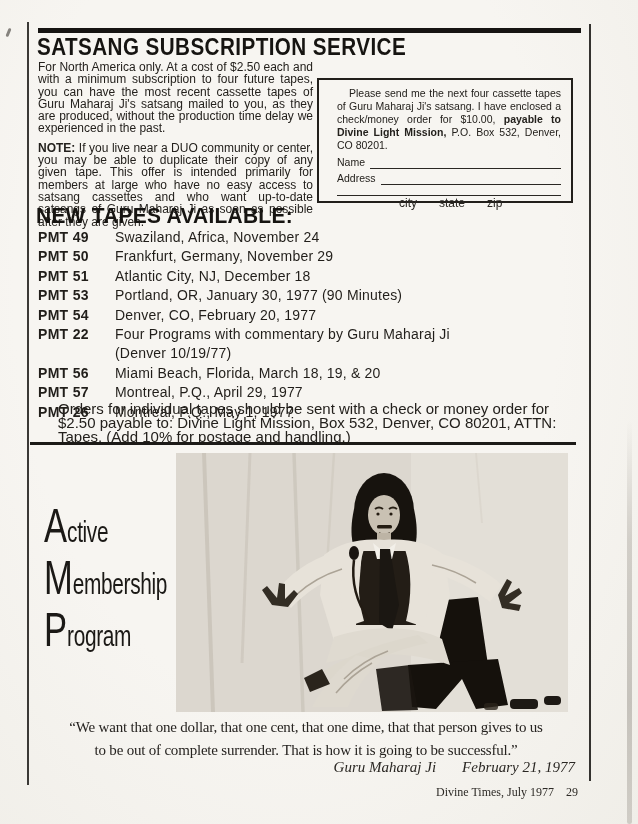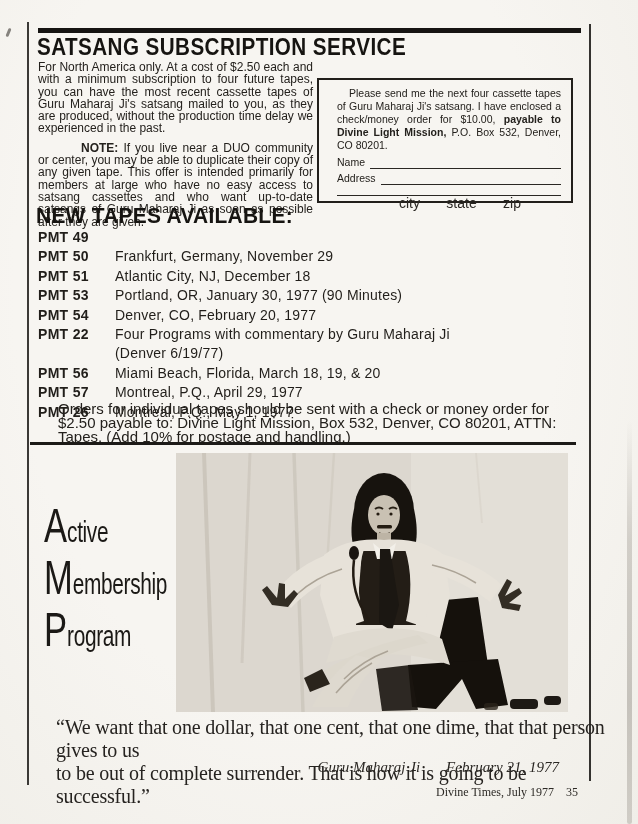--- a/index.html
+++ b/index.html
@@ -16,50 +16,50 @@
   .scan-mark{position:absolute;left:7px;top:28px;width:3px;height:9px;background:#6a6762;border-radius:2px;transform:rotate(22deg);opacity:.8;}
   .right-smear{position:absolute;left:627px;top:420px;width:5px;height:404px;border-radius:3px;
     background:linear-gradient(#0000, #a8a39b 30%, #8f8a82 70%, #a8a39b);opacity:.45;}
 
   .page-title{position:absolute;left:37px;top:33px;font-size:24px;font-weight:bold;color:#161411;
     letter-spacing:.5px;transform:scaleX(.86);transform-origin:0 0;white-space:nowrap;}
 
   .left-col{position:absolute;left:38px;top:61px;width:275px;font-size:12px;line-height:12.3px;
     text-align:justify;color:#24211d;}
   .left-col p{margin:0 0 7px 0;}
-  .note-label{font-weight:bold;margin-left:43px;}
+  .note-label{font-weight:bold;}
 
   .coupon{position:absolute;left:317px;top:78px;width:256px;height:125px;border:2px solid #221f1b;
     box-sizing:border-box;padding:7px 10px 5px 18px;font-size:10.5px;line-height:13px;color:#24211d;background:transparent;}
   .coupon-body{margin:0;text-align:justify;text-indent:12px;}
   .form-line{display:flex;align-items:flex-end;margin-top:3.5px;}
   .form-line .lbl{flex:0 0 auto;padding-right:5px;}
   .blank{flex:1 1 auto;border-bottom:1.5px solid #2a2723;height:10px;}
   .csz-rule{border-bottom:1.5px solid #2a2723;height:8px;margin-top:2px;}
-  .csz-labels{display:flex;justify-content:space-between;padding:1px 40px 0 62px;font-size:14px;color:#2a2723;}
+  .csz-labels{display:flex;padding:1px 40px 0 62px;font-size:12px;color:#2a2723;gap:22px;}
 
   .tapes-heading{position:absolute;left:36px;top:203px;font-size:22px;font-weight:bold;color:#161411;
     letter-spacing:.3px;transform:scaleX(.95);transform-origin:0 0;white-space:nowrap;}
   .tape-list{position:absolute;left:38px;top:228px;width:540px;font-size:14px;color:#211e1a;}
   .trow{display:flex;line-height:19.4px;}
   .tcode{flex:0 0 77px;font-weight:bold;letter-spacing:.3px;}
   .tdesc{flex:1;letter-spacing:.2px;}
   .order-note{position:absolute;left:58px;top:402px;width:522px;font-size:15px;line-height:14px;color:#24211d;}
 
   .amp{position:absolute;left:44px;top:500px;transform:scaleX(.72);transform-origin:0 0;color:#1b1916;}
   .amp-line{display:flex;align-items:baseline;height:52px;white-space:nowrap;}
   .amp-i{font-size:48px;line-height:52px;}
   .amp-r{font-size:29px;letter-spacing:-.5px;}
 
   .photo{position:absolute;left:176px;top:453px;width:392px;height:259px;}
   .photo svg{display:block;width:100%;height:100%;}
 
-  .quote{position:absolute;left:30px;top:716px;width:552px;
-    font-family:"Liberation Serif", serif;font-size:20px;line-height:23px;letter-spacing:-.2px;color:#262320;margin-left:26px;}
-  .attribution{position:absolute;left:0;top:759px;width:575px;text-align:right;padding-right:16px;box-sizing:border-box;
+  .quote{position:absolute;left:30px;top:716px;width:552px;text-align:center;
+    font-family:"Liberation Serif", serif;font-size:15px;line-height:23px;letter-spacing:-.2px;color:#262320;}
+  .attribution{position:absolute;left:16px;top:759px;width:575px;text-align:right;padding-right:16px;box-sizing:border-box;
     font-family:"Liberation Serif", serif;font-style:italic;font-size:15px;color:#2a2723;}
   .attribution .attr-date{margin-left:26px;}
   .footer{position:absolute;left:300px;top:785px;width:278px;text-align:right;
     font-family:"Liberation Serif", serif;font-size:12px;color:#2d2a26;}
   .footer .page-no{margin-left:12px;}
 </style>
 </head>
 <body>
 
 <div class="page">
@@ -93,40 +93,41 @@
       <span>state</span>
       <span>zip</span>
     </div>
   </div>
 
   <div class="tapes-heading">NEW TAPES AVAILABLE:</div>
 
   <div class="tape-list">
     <div class="trow">
         <span class="tcode">PMT 49</span>
+        <span class="tdesc">Swaziland, Africa, November 24</span>
       </div>
     <div class="trow">
         <span class="tcode">PMT 50</span>
         <span class="tdesc">Frankfurt, Germany, November 29</span>
       </div>
     <div class="trow">
         <span class="tcode">PMT 51</span>
         <span class="tdesc">Atlantic City, NJ, December 18</span>
       </div>
     <div class="trow">
         <span class="tcode">PMT 53</span>
         <span class="tdesc">Portland, OR, January 30, 1977 (90 Minutes)</span>
       </div>
     <div class="trow">
         <span class="tcode">PMT 54</span>
         <span class="tdesc">Denver, CO, February 20, 1977</span>
       </div>
     <div class="trow">
         <span class="tcode">PMT 22</span>
-        <span class="tdesc"><span>Four Programs with commentary by Guru Maharaj Ji</span><br><span>(Denver 6/19/77)</span></span>
+        <span class="tdesc"><span>Four Programs with commentary by Guru Maharaj Ji</span><br><span>(Denver 10/19/77)</span></span>
       </div>
     <div class="trow">
         <span class="tcode">PMT 56</span>
         <span class="tdesc">Miami Beach, Florida, March 18, 19, &amp; 20</span>
       </div>
     <div class="trow">
         <span class="tcode">PMT 57</span>
         <span class="tdesc">Montreal, P.Q., April 29, 1977</span>
       </div>
     <div class="trow">
@@ -214,16 +215,16 @@
   <div class="quote">
     <div>“We want that one dollar, that one cent, that one dime, that that person gives to us</div>
     <div>to be out of complete surrender. That is how it is going to be successful.”</div>
   </div>
 
   <div class="attribution">
     <span class="attr-name">Guru Maharaj Ji</span><span class="attr-date">February 21, 1977</span>
   </div>
 
   <div class="footer">
-    <span>Divine Times, July 1977</span><span class="page-no">35</span>
+    <span>Divine Times, July 1977</span><span class="page-no">29</span>
   </div>
 
 </div>
 
 </body></html>

